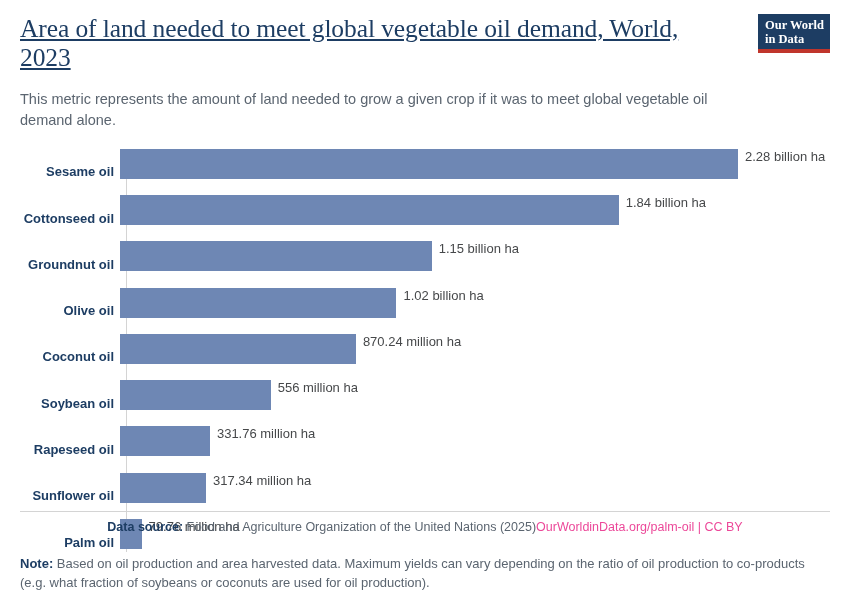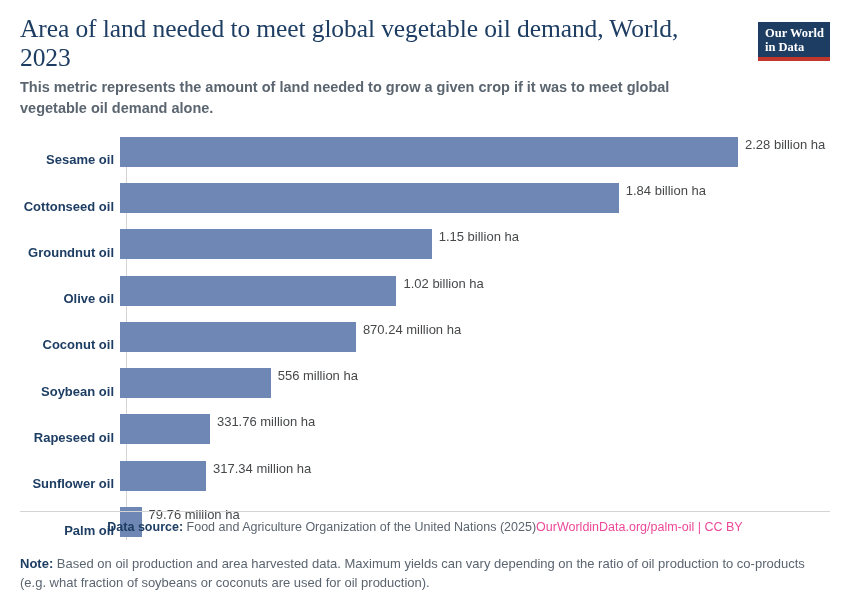--- a/index.html
+++ b/index.html
@@ -27,32 +27,33 @@
   }
   .title {
     font-family: "Liberation Serif", serif;
     font-size: 25.5px;
     font-weight: 400;
     color: #1d3d63;
     letter-spacing: -0.1px;
     margin: 0;
     padding-right: 98px;
     line-height: 1.15;
+    text-decoration: underline;
   }
   .subtitle {
     font-size: 14.5px;
     color: #5b6570;
-    margin-top: 4px;
+    margin-top: 16px;
     line-height: 1.45;
     max-width: 700px;
-    font-weight: 700;
+    font-weight: 400;
   }
   .logo {
     position: absolute;
-    top: 8px;
+    top: 0;
     right: 0;
     width: 72px;
     height: 39px;
     background: #1d3d63;
     color: #ffffff;
     font-family: "Liberation Serif", serif;
     font-size: 12.5px;
     line-height: 1.12;
     font-weight: 700;
     padding: 4px 6px 0 7px;

